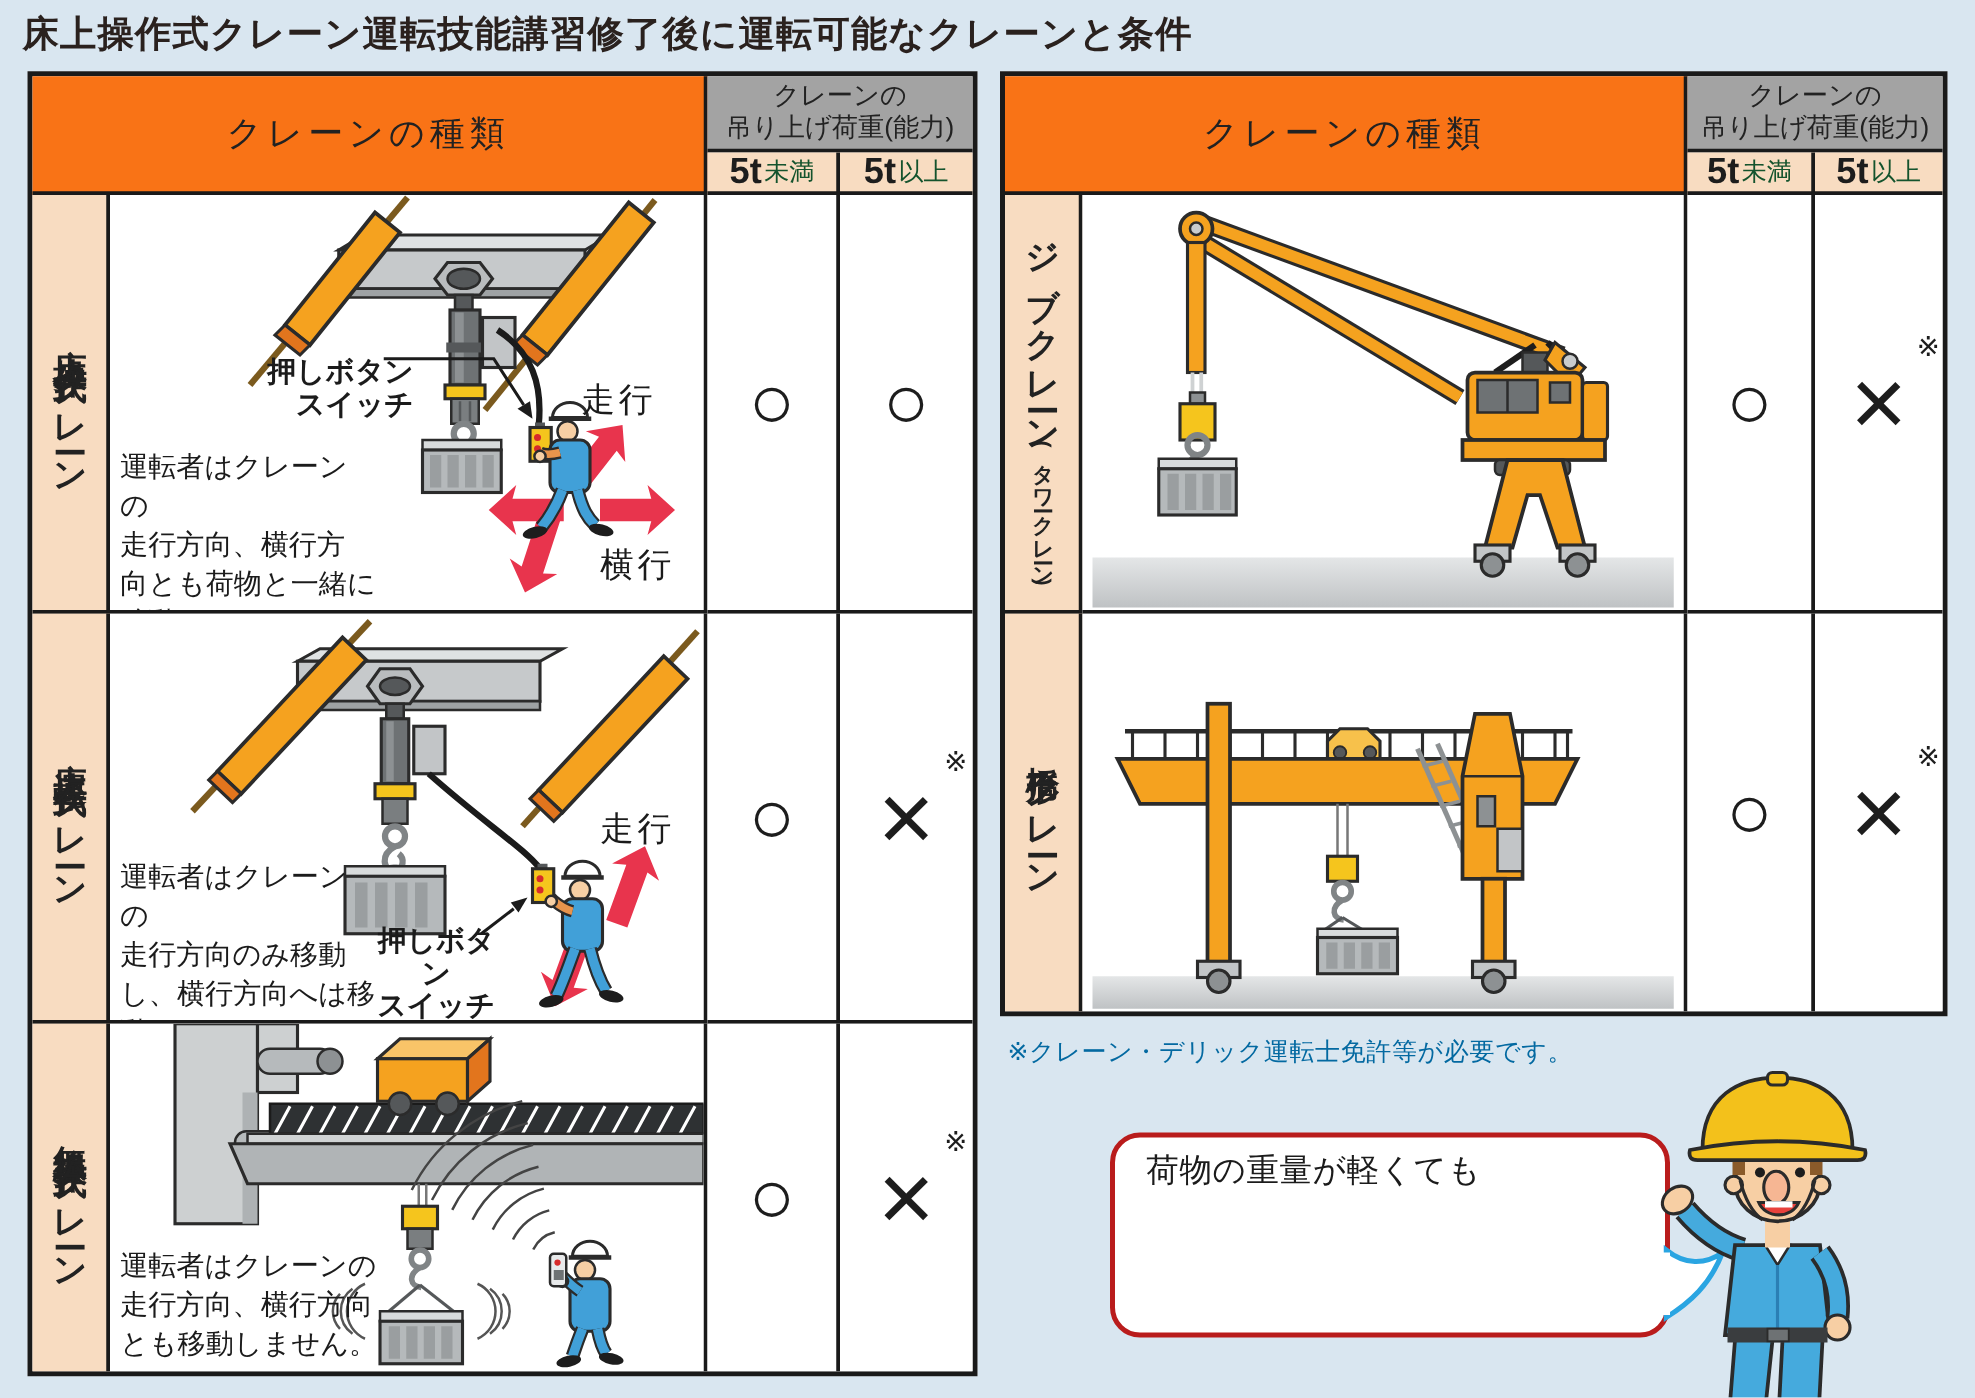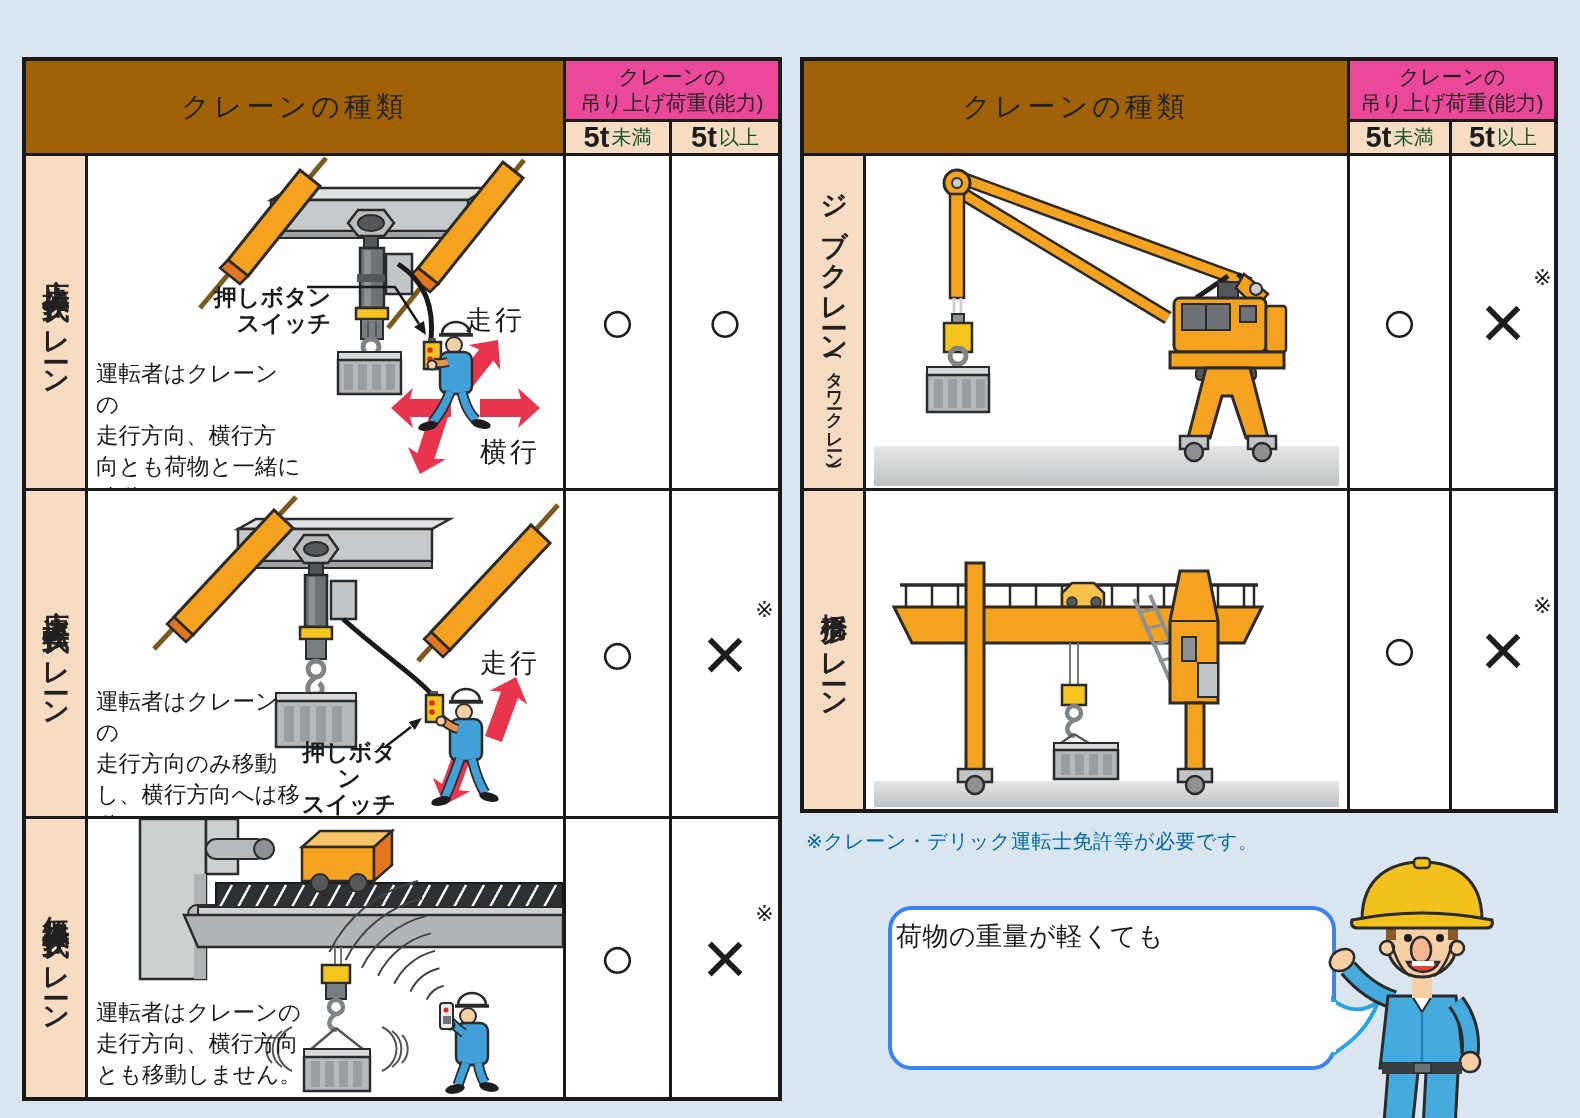--- a/index.html
+++ b/index.html
@@ -11,23 +11,23 @@
   .crane-table{position:absolute;background:#fff;border:4px solid #1A1A1A;display:grid;}
   #left-table{left:22px;top:57px;width:760px;height:1044px;
     grid-template-columns:62px 478px 106px 106px;
     grid-template-rows:61px 34px 335px 328px 278px;}
   #right-table{left:800px;top:57px;width:758px;height:756px;
     grid-template-columns:62px 484px 102px 102px;
     grid-template-rows:61px 34px 335px 318px;}
   .cell{position:relative;}
   .br{border-right:3px solid #1A1A1A;}
   .bb{border-bottom:3px solid #1A1A1A;}
-  .h-type{background:#a16207;display:flex;align-items:center;justify-content:center;
+  .h-type{background:#f97316;display:flex;align-items:center;justify-content:center;
     font-size:28px;letter-spacing:4px;color:#222;text-align:center;}
-  .h-cap{background:#ec4899;display:flex;align-items:center;justify-content:center;text-align:center;
+  .h-cap{background:#a3a3a3;display:flex;align-items:center;justify-content:center;text-align:center;
     font-size:21px;line-height:26px;color:#222;white-space:pre-line;}
   .h-5t{background:#F8DCC1;display:flex;align-items:center;justify-content:center;}
   .h-5t .t5{font-size:29px;font-weight:bold;color:#1d1d1d;}
   .h-5t .t5s{font-size:20px;color:#14532d;margin-left:2px;}
   .row-label{background:#F8DCC1;display:flex;align-items:center;justify-content:center;}
   .vtext{writing-mode:vertical-rl;font-size:27px;font-weight:600;color:#222;letter-spacing:4px;line-height:1;}
   .vtext .sub{font-size:17px;letter-spacing:1px;}
   .illus{background:#fff;overflow:hidden;}
   .illus svg{position:absolute;inset:0;}
   .mark-cell{background:#fff;display:flex;align-items:center;justify-content:center;}
@@ -36,30 +36,31 @@
   .mark.circ{font-size:62px;}
   .mark.cross{font-size:78px;font-weight:400;}
   .mark-note{position:absolute;top:-16px;right:-26px;font-size:22px;color:#1d1d1d;line-height:1;}
   
   .desc{position:absolute;font-size:22.5px;line-height:31px;color:#1b1b1b;font-weight:500;white-space:pre-line;}
   .anno{position:absolute;font-size:23px;font-weight:bold;color:#1b1b1b;line-height:26px;white-space:pre-line;}
   .dirlabel{position:absolute;font-size:27px;font-weight:normal;color:#1b1b1b;letter-spacing:3px;}
   
   .footnote{position:absolute;left:806px;top:828px;font-size:20px;color:#0369a1;letter-spacing:0.5px;}
   .speech-bubble{position:absolute;left:888px;top:906px;width:448px;height:164px;background:#fff;
-    border:4px solid #3b82f6;border-radius:24px;padding:8px 0 8px 4px;}
+    border:4px solid #b91c1c;border-radius:24px;padding:8px 0 8px 25px;}
   .speech-bubble .line{font-size:26px;line-height:37px;color:#1b1b1b;font-weight:500;letter-spacing:0.5px;}
   .bubble-tail{position:absolute;left:1330px;top:996px;width:54px;height:64px;}
   .mascot{position:absolute;left:1322px;top:848px;width:200px;height:270px;}
 </style>
 </head>
 <body>
 
 <div class="page">
 
+  <h1 class="page-title">床上操作式クレーン運転技能講習修了後に運転可能なクレーンと条件</h1>
 
   <div class="crane-table" id="left-table">
     <div class="cell h-type br bb" style="grid-area:1/1/3/3">クレーンの種類</div>
     <div class="cell h-cap bb" style="grid-area:1/3/2/5">クレーンの
 吊り上げ荷重(能力)</div>
     <div class="cell h-5t br bb" style="grid-area:2/3/3/4">
       <span class="t5">5t</span>
         <span class="t5s">未満</span>
     </div>
     <div class="cell h-5t bb" style="grid-area:2/4/3/5">

